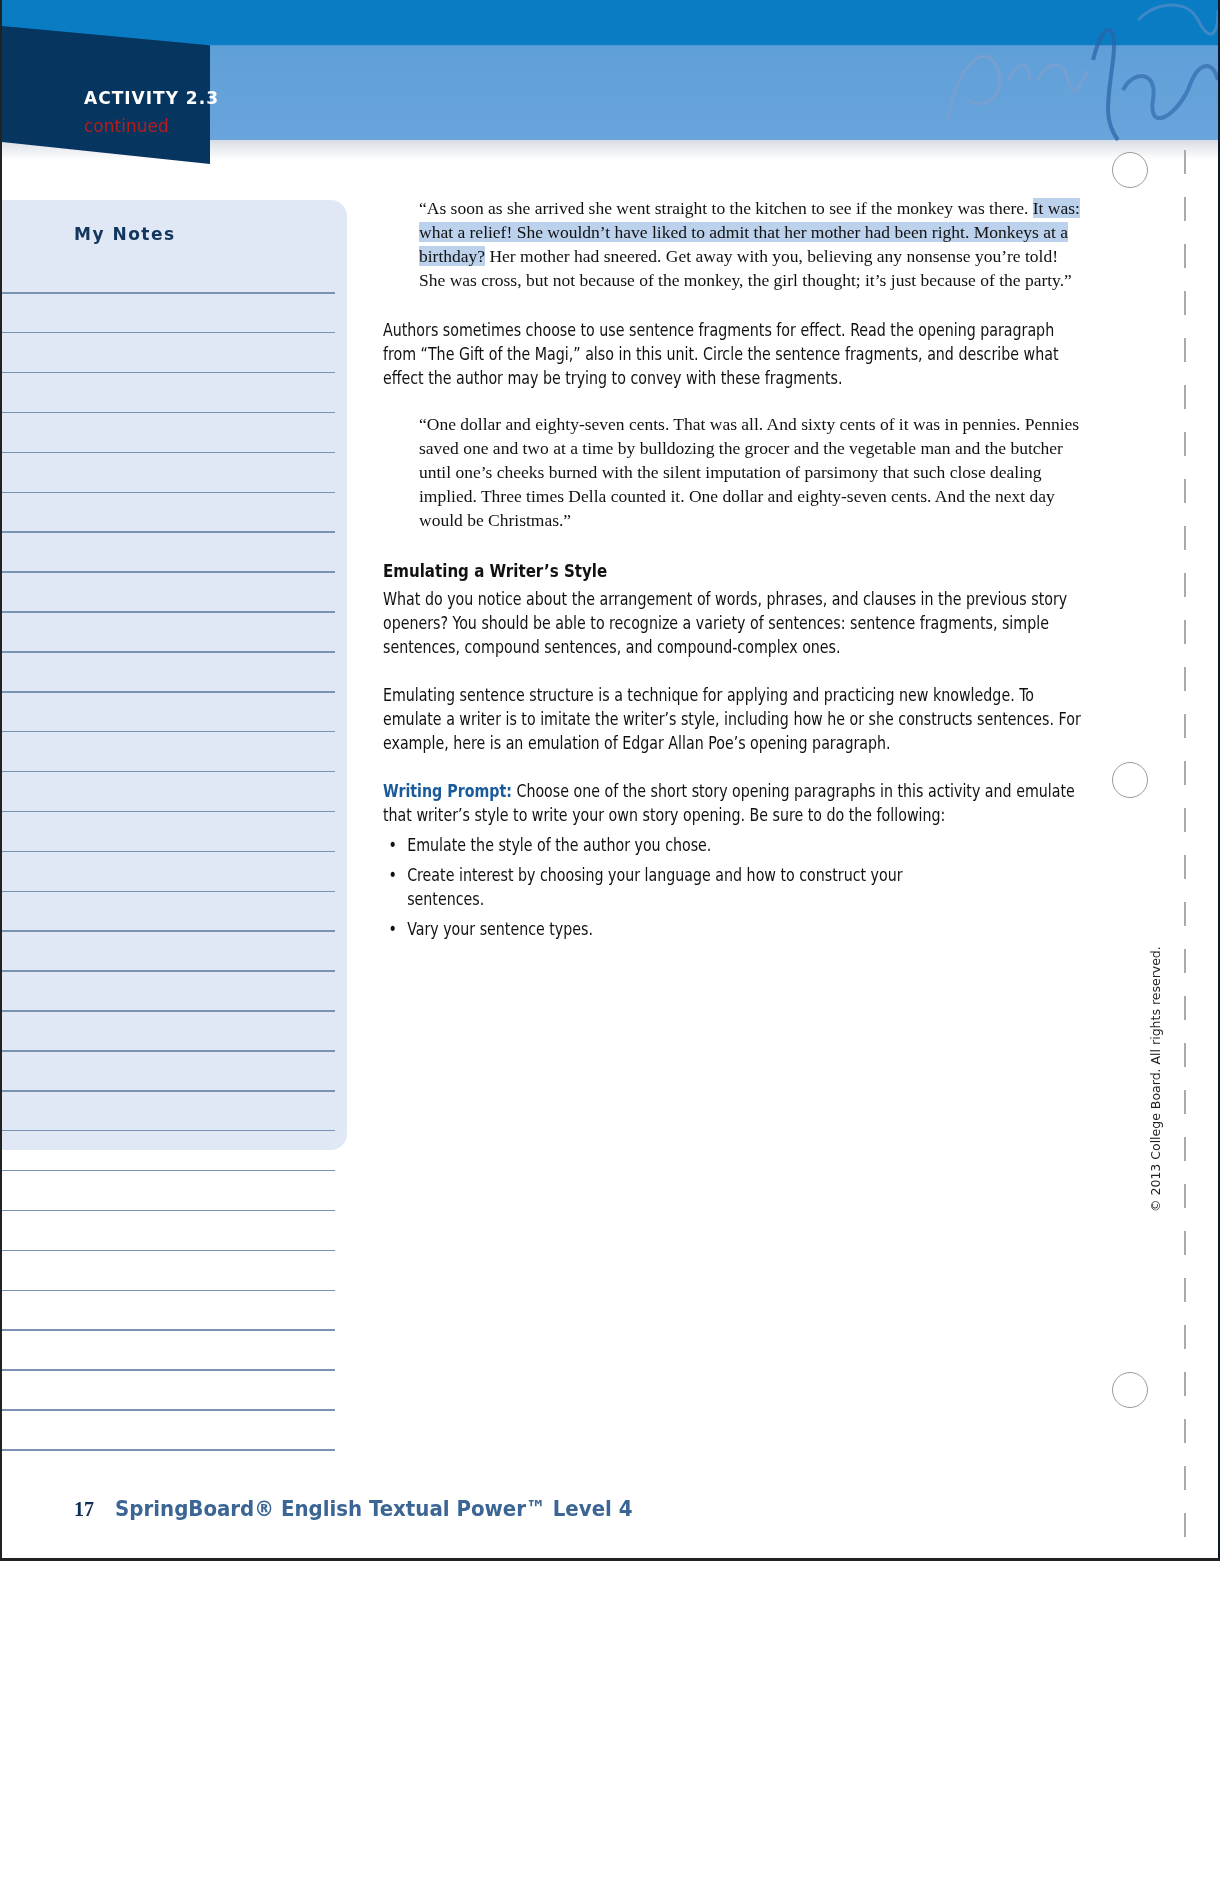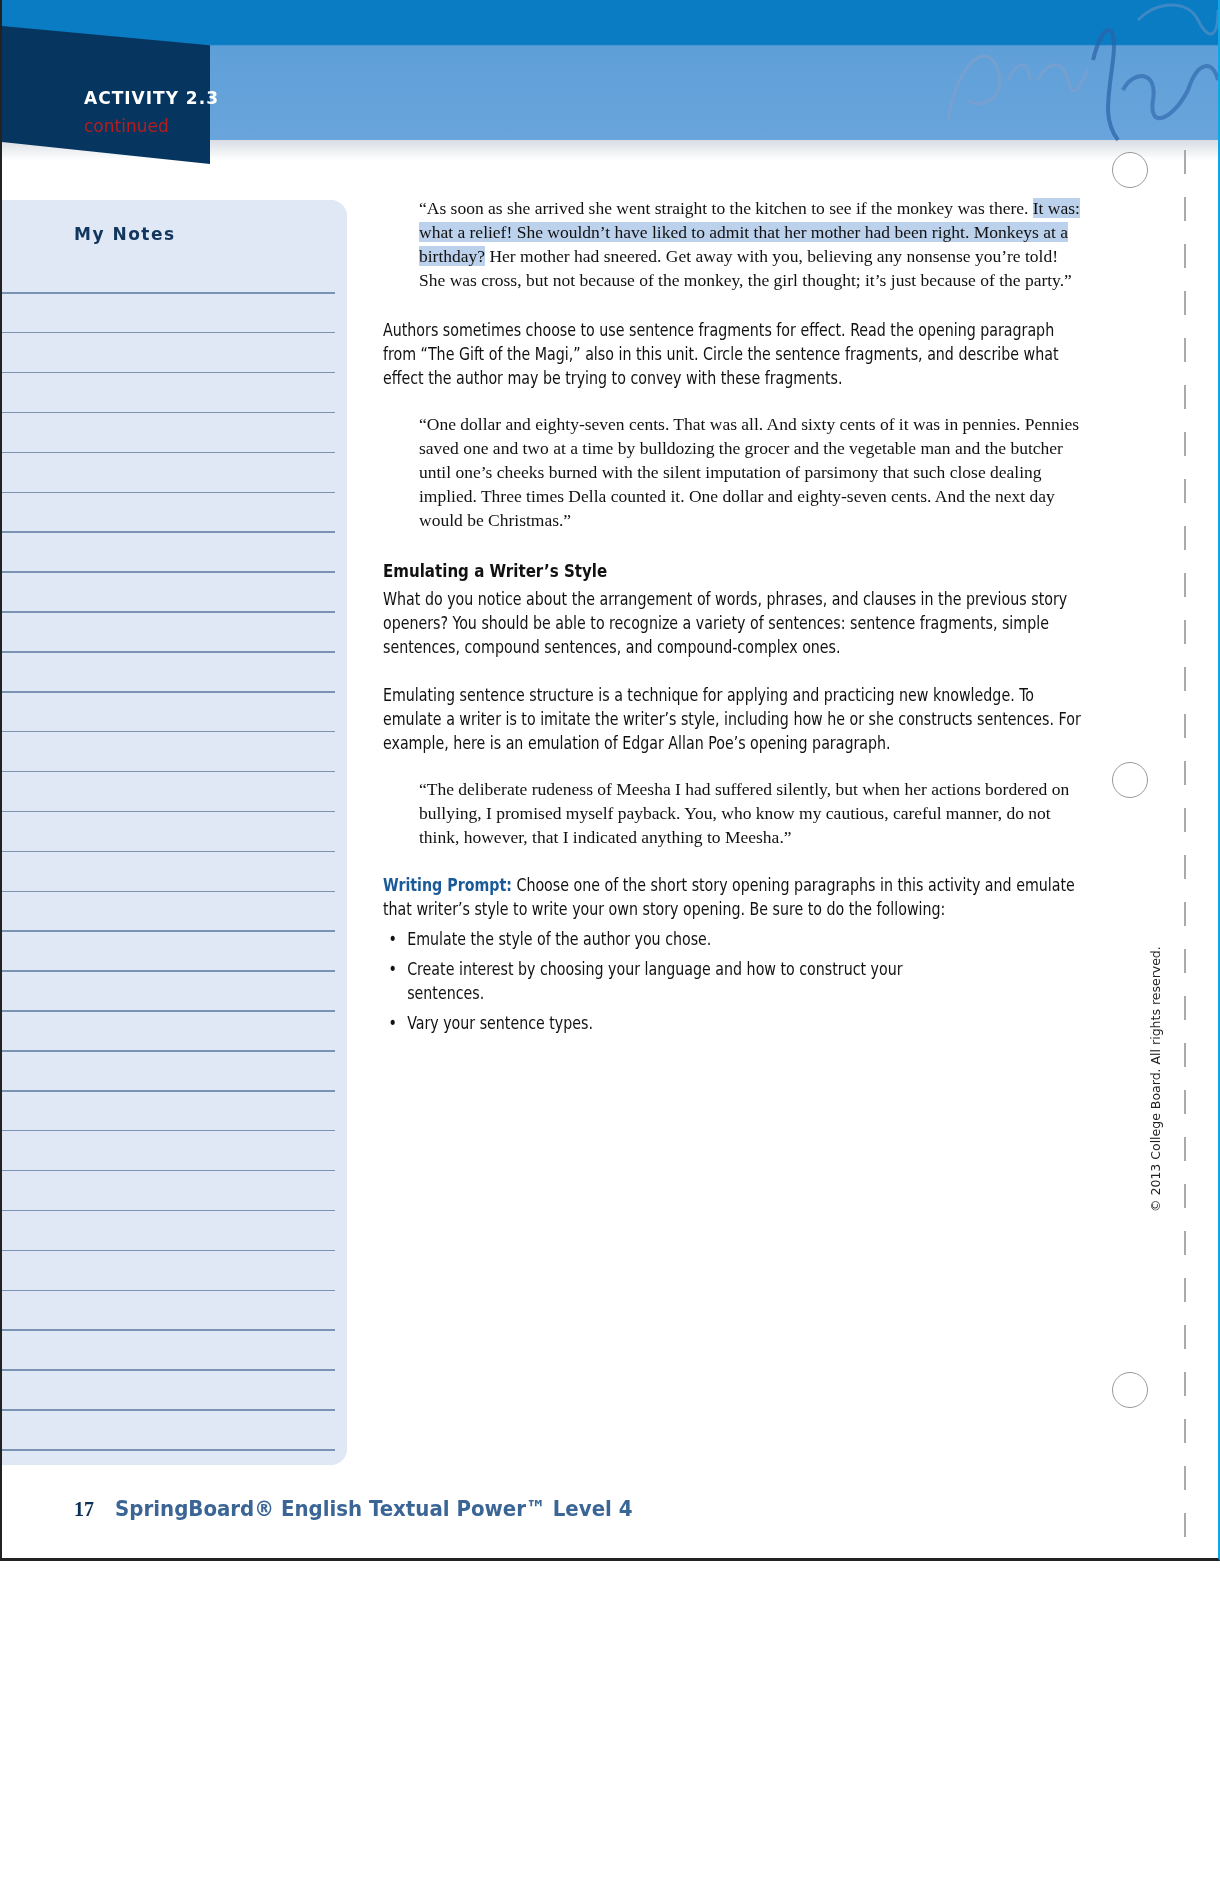--- a/index.html
+++ b/index.html
@@ -1,19 +1,19 @@
 <!DOCTYPE html>
 <html><head>
   <meta charset="utf-8">
   <style>
     html, body { margin: 0; padding: 0; background: #ffffff; }
     body { width: 1220px; height: 1896px; position: relative; overflow: hidden; font-family: "DejaVu Sans", sans-serif; }
     .page {
       position: absolute; left: 0; top: 0; width: 1216px; height: 1558px;
-      border-left: 2px solid #222; border-right: 2px solid #0ea5e9; border-bottom: 3px solid #222;
+      border-left: 2px solid #222; border-right: 2px solid #0f172a; border-bottom: 3px solid #222;
       background: #fff; overflow: hidden;
     }
     
     .header-bar {
       position: absolute; left: 0; top: 0; width: 1216px; height: 148px;
       background: linear-gradient(180deg, #0a7cc4 0%, #0a7cc4 30%, #5f9fd8 31%, #6aa5dc 100%);
     }
     .header-bottom-shade {
       position: absolute; left: 0; top: 140px; width: 1216px; height: 20px;
       background: linear-gradient(180deg, #d8dde4 0%, #ffffff 100%);
@@ -54,21 +54,21 @@
     .dash-line {
       position: absolute; left: 1182px; top: 150px; width: 2px; height: 1400px;
       background: repeating-linear-gradient(180deg, #aaa 0px, #aaa 24px, transparent 24px, transparent 47px);
     }
     .copyright {
       position: absolute; left: 1146px; top: 1212px; transform: rotate(-90deg); transform-origin: left top;
       font-family: "DejaVu Sans", sans-serif; font-size: 12.5px; color: #222; white-space: nowrap;
     }
     
     .notes {
-      position: absolute; left: 0; top: 200px; width: 345px; height: 1265px;
+      position: absolute; left: 0; top: 200px; width: 345px; height: 950px;
       background: #e0e8f5; border-radius: 0 16px 16px 0;
     }
     .notes-title {
       position: absolute; left: 72px; top: 24px; color: #12365e;
       font-family: "DejaVu Sans", sans-serif; font-size: 17px; letter-spacing: 1.5px; font-weight: bold;
     }
     .note-line {
       position: absolute; left: 0; width: 333px; height: 1.5px; background: #7b93b2;
     }
     
@@ -169,21 +169,20 @@
 
     <p class="body-text" style="margin-top:26px;">Authors sometimes choose to use sentence fragments for effect. Read the opening paragraph from “The Gift of the Magi,” also in this unit. Circle the sentence fragments, and describe what effect the author may be trying to convey with these fragments.</p>
 
     <p class="quote" style="margin-top:22px;">“One dollar and eighty-seven cents. That was all. And sixty cents of it was in pennies. Pennies saved one and two at a time by bulldozing the grocer and the vegetable man and the butcher until one’s cheeks burned with the silent imputation of parsimony that such close dealing implied. Three times Della counted it. One dollar and eighty-seven cents. And the next day would be Christmas.”</p>
 
     <div class="section-head" style="margin-top:28px;">Emulating a Writer’s Style</div>
     <p class="body-text" style="margin-top:6px;">What do you notice about the arrangement of words, phrases, and clauses in the previous story openers?  You should be able to recognize a variety of sentences: sentence fragments, simple sentences, compound sentences, and compound-complex ones.</p>
 
     <p class="body-text" style="margin-top:24px;">Emulating sentence structure is a technique for applying and practicing new knowledge.  To emulate a writer is to imitate the writer’s style, including how he or she constructs sentences. For example, here is an emulation of Edgar Allan Poe’s opening paragraph.</p>
 
-    <p class="quote" style="margin-top:22px;">“The deliberate rudeness of Meesha I had suffered silently, but when her actions bordered on bullying, I promised myself payback. You, who know my cautious, careful manner, do not think, however, that I indicated anything to Meesha.”</p>
 
     <p class="body-text" style="margin-top:24px; margin-bottom:0;">
       <span class="prompt-label">Writing Prompt:</span><span> Choose one of the short story opening paragraphs in this activity and emulate that writer’s style to write your own story opening. Be sure to do the following:</span>
     </p>
     <ul class="bullets">
       <li><span class="bullet-dot">•</span><span>Emulate the style of the author you chose.</span></li>
       <li><span class="bullet-dot">•</span><span>Create interest by choosing your language and how to construct your sentences.</span></li>
       <li><span class="bullet-dot">•</span><span>Vary your sentence types.</span></li>
     </ul>
   </div>

